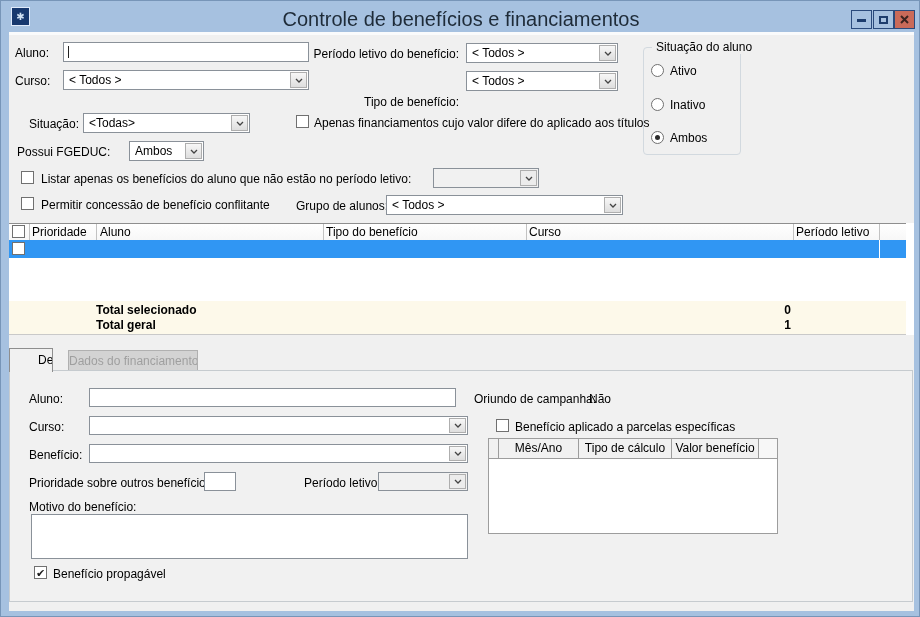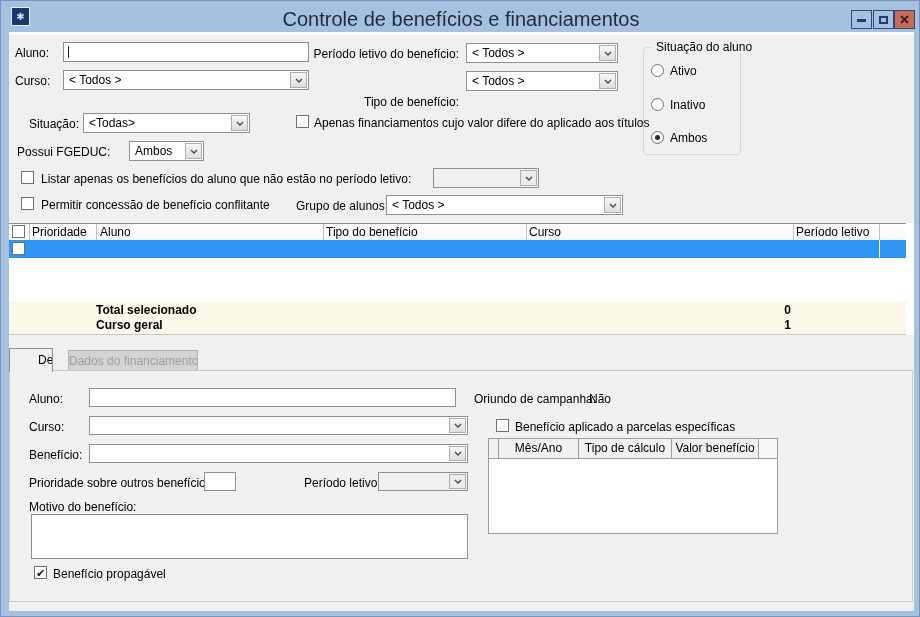--- a/index.html
+++ b/index.html
@@ -202,21 +202,21 @@
   </div>
   <div class="grid-row">
     <span class="checkbox" style="left:3px; top:2px;"></span>
     <span class="row-div" style="left:870px;"></span>
   </div>
   <div class="grid-body"></div>
   <div class="scroll-strip"></div>
   <div class="grid-summary">
     <span class="sum-lbl" style="top:2px;">Total selecionado</span>
     <span class="sum-val" style="top:2px;">0</span>
-    <span class="sum-lbl" style="top:17px;">Curso geral</span>
+    <span class="sum-lbl" style="top:17px;">Total geral</span>
     <span class="sum-val" style="top:17px;">1</span>
   </div>
 
   <div class="tab tab-active">Detalhe</div>
   <div class="tab tab-disabled">Dados do financiamento</div>
   <div class="panel"></div>
 
   <span class="lbl z2" style="left:28px; top:391px;">Aluno:</span>
   <div class="textbox z2" style="left:88px; top:387px; width:367px; height:19px;">
     <span class="dd-value"></span>

